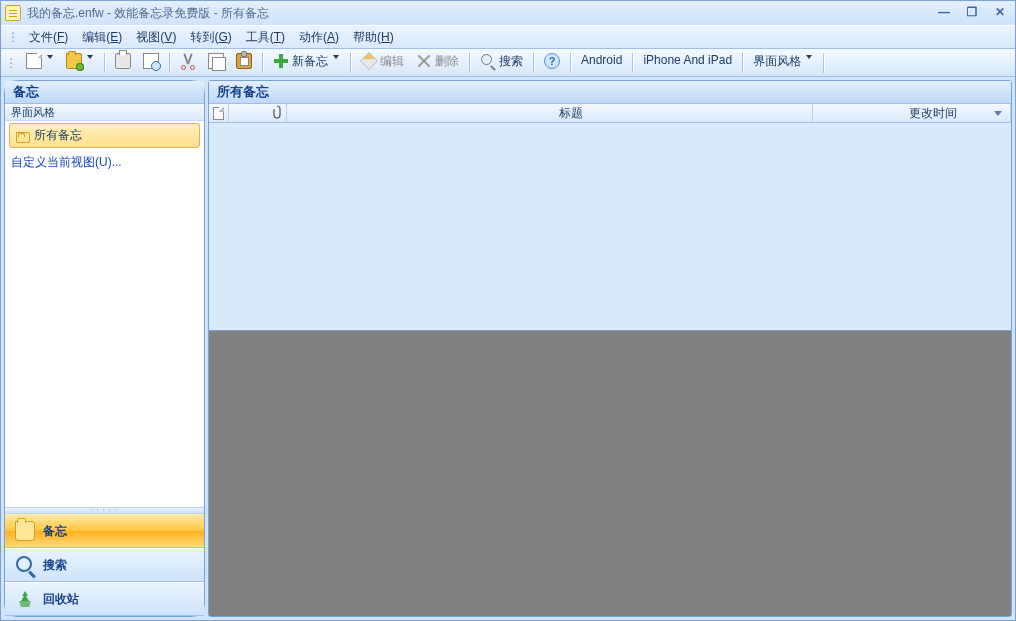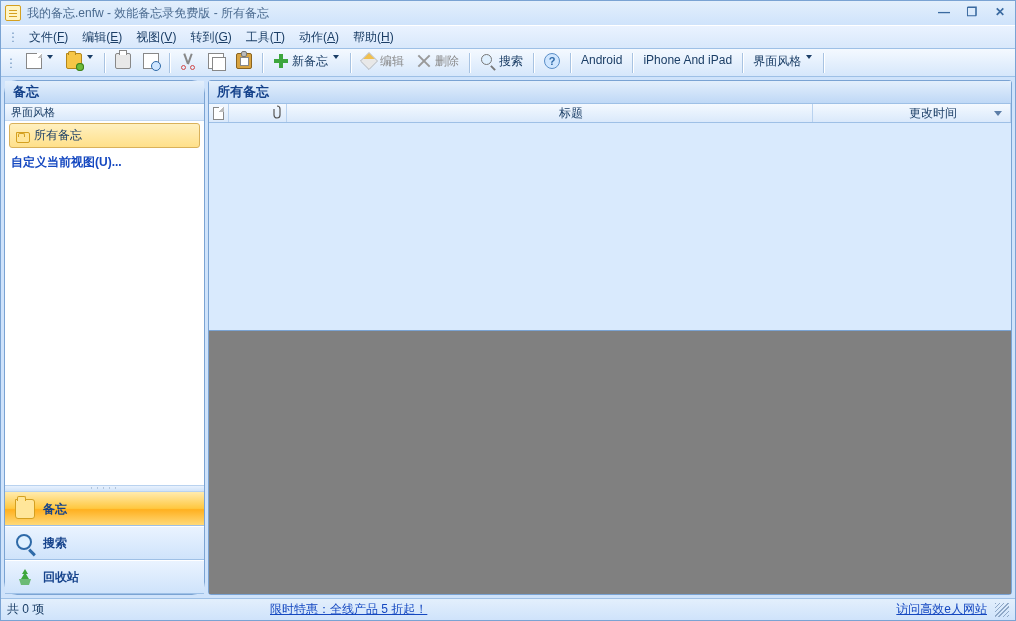--- a/index.html
+++ b/index.html
@@ -65,21 +65,21 @@
 .ic-attach svg { width: 10px; height: 14px; }
 
 .content { flex: 1; display: flex; padding: 3px; gap: 3px; min-height: 0; }
 
 .left { width: 201px; display: flex; flex-direction: column; background: #fff; border: 1px solid #7aa3d3; border-radius: 13px; }
 .panel-header { height: 23px; background: linear-gradient(#e3effc,#bfd8f6); border-bottom: 1px solid #9ec0e6; color: #15428b; font-weight: bold; font-size: 13px; padding: 2px 8px; }
 .left .tree-sub { height: 17px; background: linear-gradient(#f4f9ff,#dae9fb); border-bottom: 1px solid #c4d9f2; padding: 1px 6px; color: #1b3e66; font-size: 11px;}
 .left .tree { flex: 1; background: #fff; overflow: auto; }
 .tree-item { display: flex; align-items: center; gap: 4px; padding: 3px 6px; margin: 2px 4px; color: #1b3e66; cursor: pointer; border: 1px solid transparent; border-radius: 3px; }
 .tree-item.sel { background: linear-gradient(#fff0c0,#ffe08a); border-color: #d9b15a; }
-.tree-link { color: #1548c0; padding: 4px 6px; cursor: pointer; font-weight: bold; }
+.tree-link { color: #1548c0; padding: 4px 6px; cursor: pointer; }
 .left .grip { height: 7px; background: linear-gradient(#e8f1fd,#d0e3f9); border-top: 1px solid #b9d2ef; border-bottom: 1px solid #b9d2ef; text-align: center; color: #8fa8c7; font-size: 8px; letter-spacing: 2px; cursor: ns-resize; line-height: 5px;}
 .nav-btn { height: 34px; display: flex; align-items: center; gap: 8px; padding: 0 10px; border-top: 1px solid #fff; border-bottom: 1px solid #9ec0e6; background: linear-gradient(#eaf3ff,#cfe3fb); cursor: pointer; color: #15428b; font-weight: bold; }
 .nav-btn.active { background: linear-gradient(#ffe9a8,#ffc840 48%, #ffb020 52%, #ffd978); border-top-color: #ffeaa8; }
 .nav-btn .nic { width: 20px; height: 20px; display: inline-block; position: relative; }
 .nic-note { background: #ffe69a; border: 1px solid #d4a020; border-radius: 0 3px 3px 3px; }
 .nic-note::before { content: ""; position: absolute; top: -4px; left: 1px; width: 7px; height: 4px; background: #ffe69a; border: 1px solid #d4a020; border-bottom: none; border-radius: 2px 2px 0 0; }
 .nic-search::before { content: ""; position: absolute; left: 1px; top: 1px; width: 12px; height: 12px; border: 2px solid #2f6aa8; border-radius: 50%; background: #dff0ff; }
 .nic-search::after { content: ""; position: absolute; right: -1px; bottom: -1px; width: 8px; height: 3px; background: #2f6aa8; transform: rotate(45deg); }
 
 .right { flex: 1; display: flex; flex-direction: column; background: #d9eafd; border: 1px solid #7aa3d3; border-radius: 3px; min-width: 0; }
@@ -232,20 +232,13 @@
               </svg></span>
           </div>
         <div class="col" style="flex:1">标题</div>
         <div class="col sort" style="width:155px">更改时间</div>
       </div>
       <div class="list-area"></div>
       <div class="preview-area"></div>
     </div>
   </div>
 
-  <div class="statusbar">
-    <span>共 0 项</span>
-    <span style="margin-left:auto"></span>
-    <span style="position:absolute; left:270px" class="slink">限时特惠：全线产品 5 折起！</span>
-    <span class="slink">访问高效e人网站</span>
-    <span class="gripper"></span>
-  </div>
 </div>
 
 </body></html>

